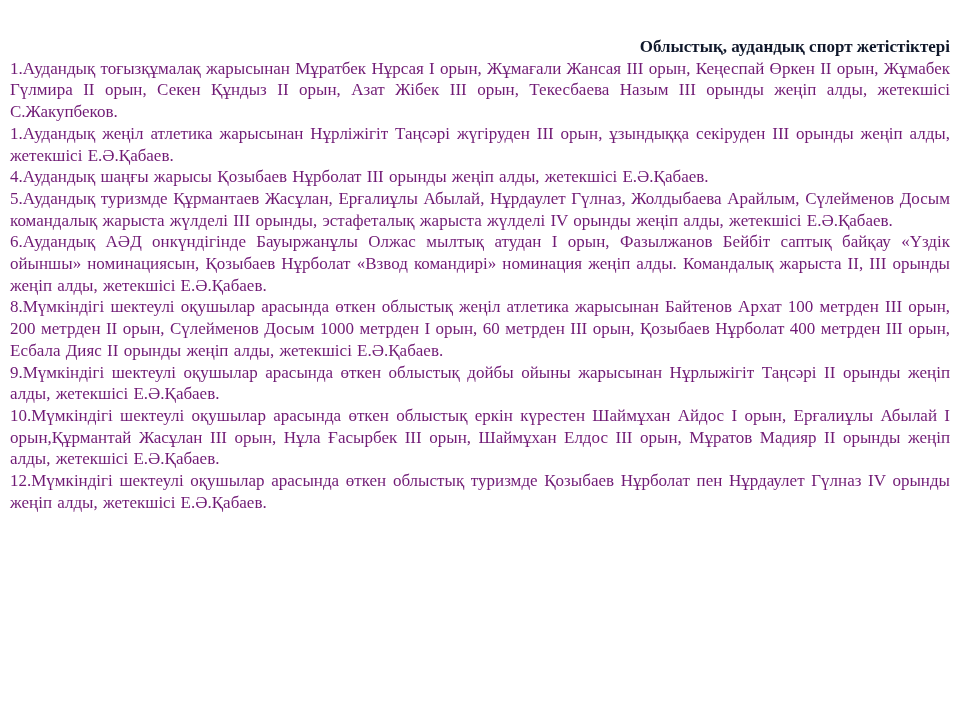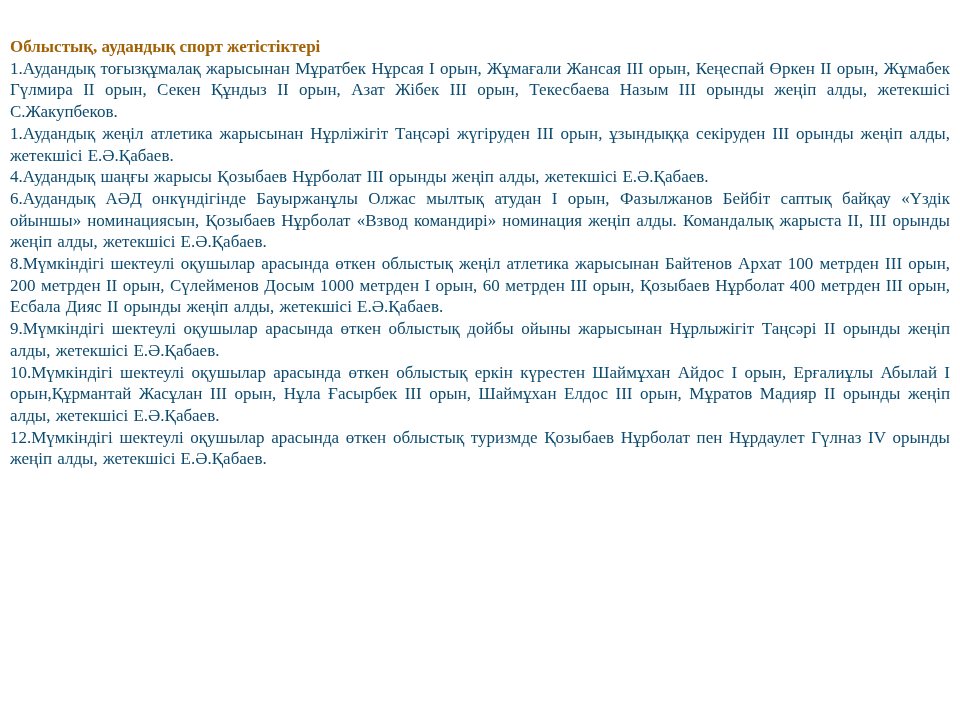--- a/index.html
+++ b/index.html
@@ -11,45 +11,46 @@
     width: 960px;
     height: 720px;
     box-sizing: border-box;
     background: #ffffff;
     padding: 36px 10px 0 10px;
     overflow: hidden;
     font-family: "Liberation Serif", "DejaVu Serif", serif;
   }
   .slide-title {
     margin: 0;
-    text-align: left;
+    text-align: right;
     font-size: 17px;
     line-height: 21.7px;
     font-weight: bold;
-    color: #a16207;
+    color: #0f172a;
   }
   .achievements p {
     margin: 0;
     text-align: justify;
     text-justify: inter-word;
     font-size: 17px;
     line-height: 21.7px;
     font-weight: normal;
-    color: #0c4a6e;
+    color: #701a75;
     word-spacing: 1px;
   }
 </style>
 </head>
 <body>
 
 <div class="slide">
   <h1 class="slide-title">Облыстық, аудандық спорт жетістіктері</h1>
   <div class="achievements">
     <p>1.Аудандық тоғызқұмалақ жарысынан Мұратбек Нұрсая I орын, Жұмағали Жансая III орын, Кеңеспай Өркен II орын, Жұмабек Гүлмира II орын, Секен Құндыз II орын, Азат Жібек III орын, Текесбаева Назым III орынды жеңіп алды, жетекшісі С.Жакупбеков.</p>
     <p>1.Аудандық жеңіл атлетика жарысынан Нұрліжігіт Таңсәрі жүгіруден III орын, ұзындыққа секіруден III орынды жеңіп алды, жетекшісі Е.Ә.Қабаев.</p>
     <p>4.Аудандық шаңғы жарысы Қозыбаев Нұрболат III орынды жеңіп алды, жетекшісі Е.Ә.Қабаев.</p>
+    <p>5.Аудандық туризмде Құрмантаев Жасұлан, Ерғалиұлы Абылай, Нұрдаулет Гүлназ, Жолдыбаева Арайлым, Сүлейменов Досым командалық жарыста жүлделі III орынды, эстафеталық жарыста жүлделі IV орынды жеңіп алды, жетекшісі Е.Ә.Қабаев.</p>
     <p>6.Аудандық АӘД онкүндігінде Бауыржанұлы Олжас мылтық атудан I орын, Фазылжанов Бейбіт саптық байқау «Үздік ойыншы» номинациясын, Қозыбаев Нұрболат «Взвод командирі» номинация жеңіп алды. Командалық жарыста II, III орынды жеңіп алды, жетекшісі Е.Ә.Қабаев.</p>
     <p>8.Мүмкіндігі шектеулі оқушылар арасында өткен облыстық жеңіл атлетика жарысынан Байтенов Архат 100 метрден III орын, 200 метрден II орын, Сүлейменов Досым 1000 метрден I орын, 60 метрден III орын, Қозыбаев Нұрболат 400 метрден III орын, Есбала Дияс II орынды жеңіп алды, жетекшісі Е.Ә.Қабаев.</p>
     <p>9.Мүмкіндігі шектеулі оқушылар арасында өткен облыстық дойбы ойыны жарысынан Нұрлыжігіт Таңсәрі II орынды жеңіп алды, жетекшісі Е.Ә.Қабаев.</p>
     <p>10.Мүмкіндігі шектеулі оқушылар арасында өткен облыстық еркін күрестен Шаймұхан Айдос I орын, Ерғалиұлы Абылай I орын,Құрмантай Жасұлан III орын, Нұла Ғасырбек III орын, Шаймұхан Елдос III орын, Мұратов Мадияр II орынды жеңіп алды, жетекшісі Е.Ә.Қабаев.</p>
     <p>12.Мүмкіндігі шектеулі оқушылар арасында өткен облыстық туризмде Қозыбаев Нұрболат пен Нұрдаулет Гүлназ IV орынды жеңіп алды, жетекшісі Е.Ә.Қабаев.</p>
   </div>
 </div>
 
 </body></html>

